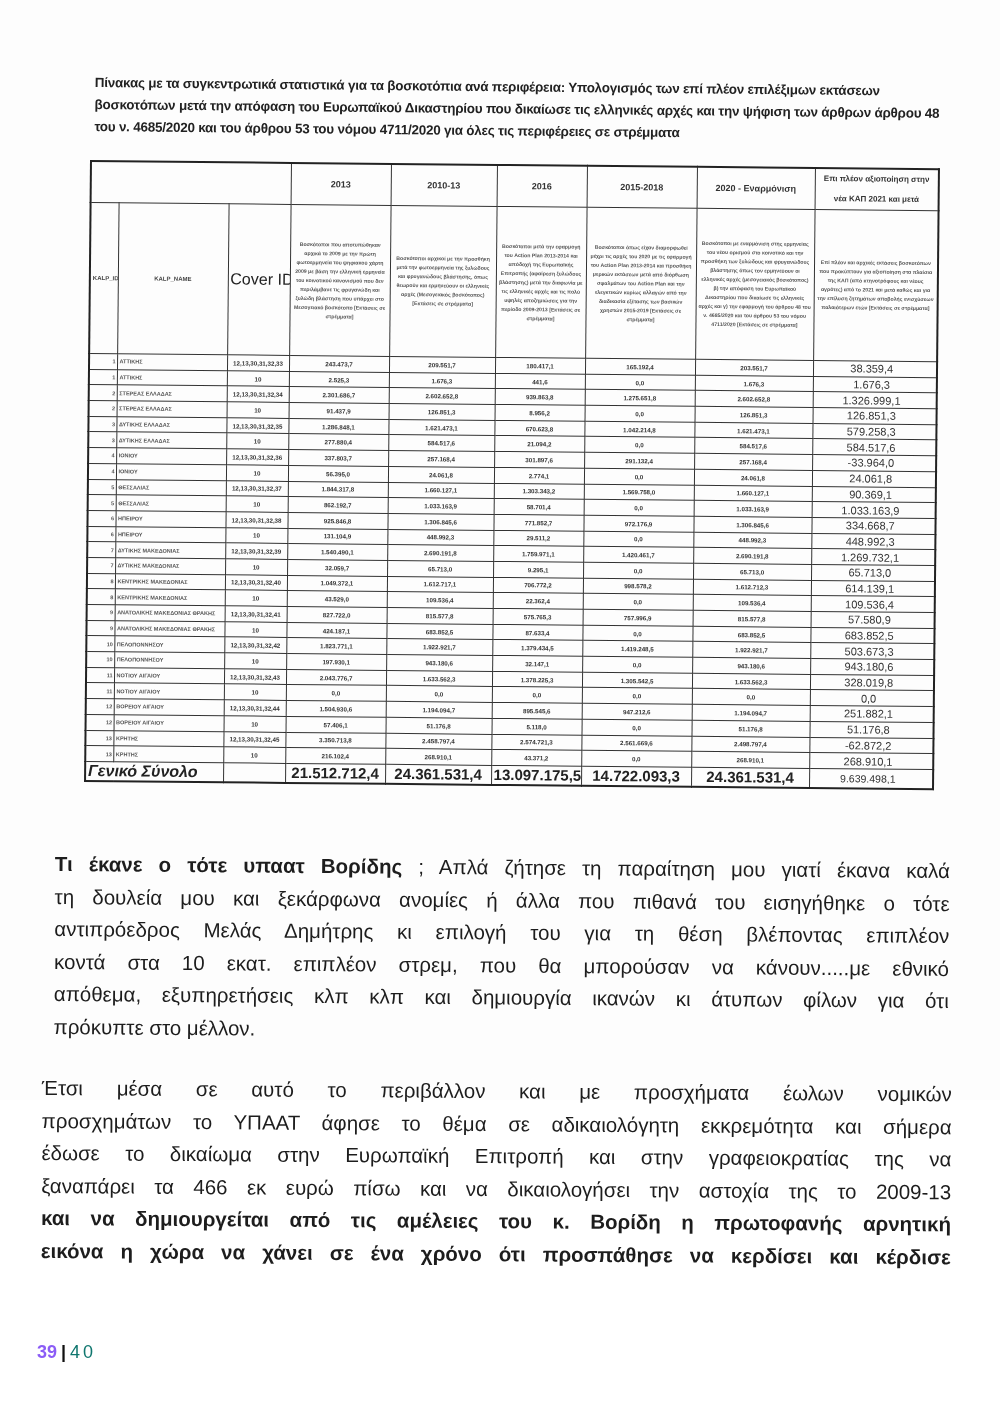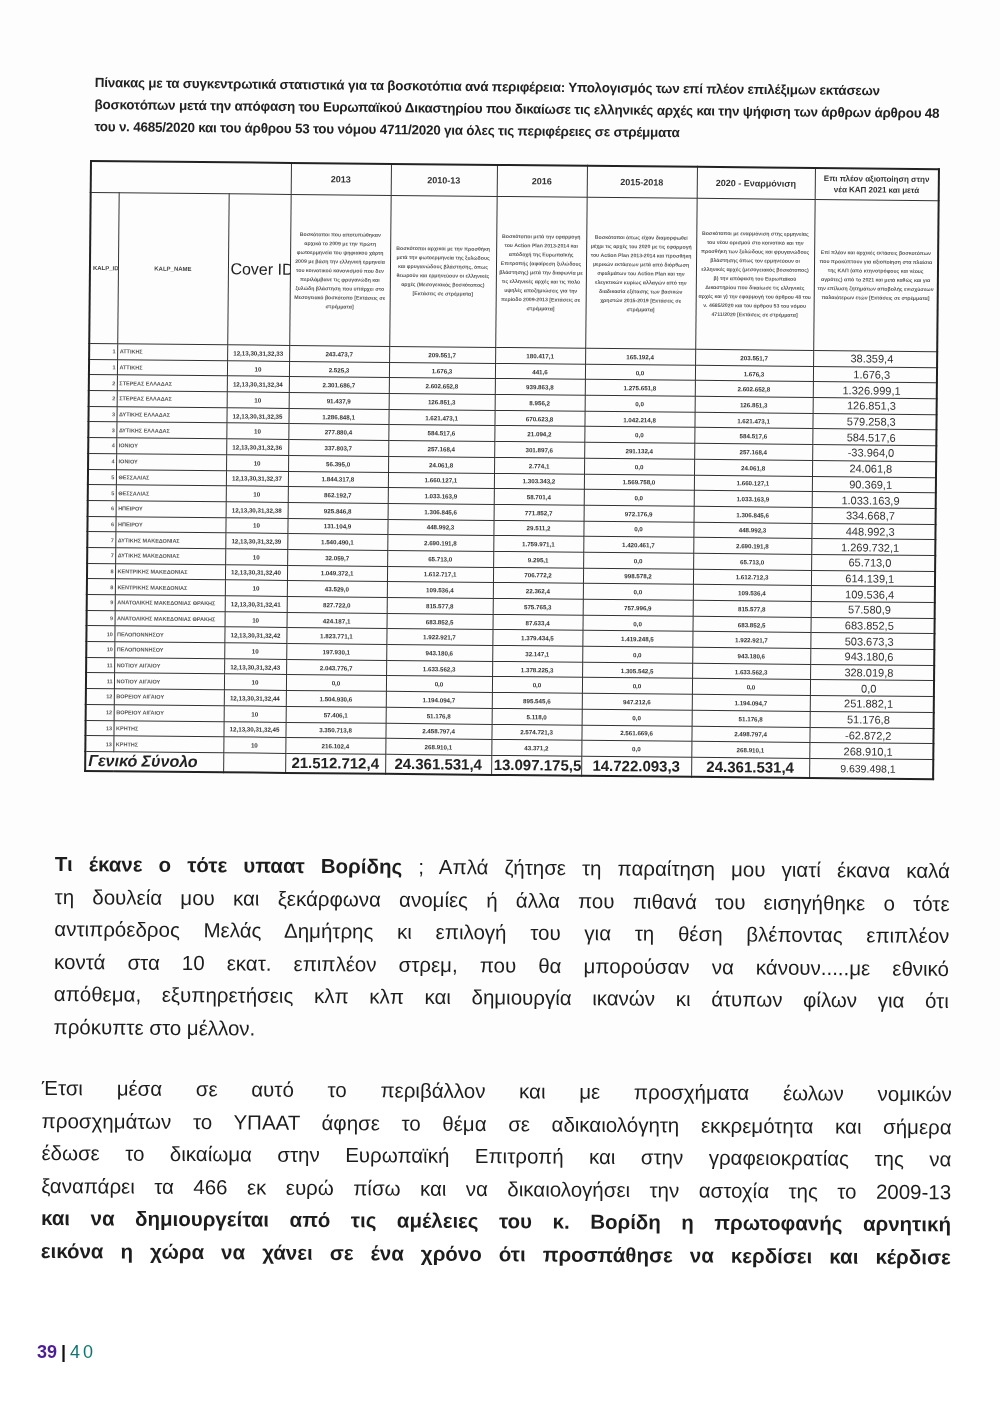--- a/index.html
+++ b/index.html
@@ -5,21 +5,21 @@
   html, body { margin: 0; padding: 0; background: #ffffff; }
   body { width: 1000px; height: 1424px; position: relative; overflow: hidden; font-family: "Liberation Sans", sans-serif; color: #1a1a1a; }
   .page { position: absolute; left: 0; top: 0; width: 1000px; height: 1100px; background: #fdfdfd; }
 
   .caption { position: absolute; left: 95px; top: 72px; width: 845px; font-family: "Liberation Sans Narrow", "Liberation Sans", sans-serif; font-weight: bold; font-size: 13.4px; line-height: 22px; color: #222; transform: rotate(0.6deg); transform-origin: left top; letter-spacing: -0.2px; }
 
   .table-wrap { position: absolute; left: 90px; top: 160px; width: 850px; transform: rotate(0.55deg); transform-origin: left top; }
   table.stats { border-collapse: collapse; width: 848px; table-layout: fixed; border: 2px solid #222; }
   table.stats td, table.stats th { border: 1px solid #333; padding: 0 2px; font-size: 6.2px; font-weight: bold; text-align: center; overflow: hidden; white-space: nowrap; color: #333; }
   table.stats th.year { font-size: 9px; height: 30px; }
-  table.stats th.year-last { font-size: 8px; line-height: 11px; white-space: normal; }
+  table.stats th.year-last { font-size: 8px; line-height: 20px; white-space: normal; }
   table.stats td.desc { font-size: 5.2px; line-height: 9px; white-space: normal; height: 150px; font-weight: bold; color: #555; vertical-align: middle; }
   table.stats td.hdr { font-size: 6px; color: #444; }
   table.stats td.cover-hdr { font-size: 16px; font-weight: normal; color: #222; }
   table.stats tr.data td { height: 14.7px; }
   table.stats td.name { text-align: left; font-size: 5.5px; color: #555; }
   table.stats td.id { text-align: right; font-size: 5.5px; color: #555; padding-right: 1px; }
   table.stats td.last { font-size: 11px; font-weight: normal; color: #333; text-align: center; padding-right: 8px; }
   table.stats tr.total td { height: 18px; }
   table.stats td.total-label { font-size: 16px; text-align: left; font-weight: bold; color: #222; font-style: italic; }
   table.stats td.total-val { font-size: 15px; color: #222; }
@@ -27,21 +27,21 @@
 
   .body-text { position: absolute; left: 55px; width: 895px; font-family: "Liberation Sans Narrow", "Liberation Sans", sans-serif; font-size: 20.5px; line-height: 32.5px; color: #1d1d1d; }
   .p1 { top: 848px; transform: rotate(0.45deg); transform-origin: left top; }
   .p2 { top: 1072px; left: 42px; width: 910px; text-align: justify; transform: rotate(0.4deg); transform-origin: left top; }
   .p2 .line { display: block; text-align: justify; text-align-last: justify; }
   .p1 .line { display: block; text-align: justify; text-align-last: justify; }
   .p1 .line.last, .p2 .line.last-none { text-align-last: left; }
   b.bold { font-weight: bold; }
 
   .page-num { position: absolute; left: 37px; top: 1342px; font-size: 18px; }
-  .page-num .cur { font-weight: bold; color: #4c1d95; }
+  .page-num .cur { font-weight: bold; color: #8b5cf6; }
   .page-num .sep { font-weight: bold; margin: 0 4px; color: #111; }
   .page-num .tot { color: #0f766e; letter-spacing: 3px; }
 </style>
 </head>
 <body>
 
 <div class="page">
 
   <div class="caption">Πίνακας με τα συγκεντρωτικά στατιστικά για τα βοσκοτόπια ανά περιφέρεια: Υπολογισμός των επί πλέον επιλέξιμων εκτάσεων βοσκοτόπων μετά την απόφαση του Ευρωπαϊκού Δικαστηρίου που δικαίωσε τις ελληνικές αρχές και την ψήφιση των άρθρων άρθρου 48 του ν. 4685/2020 και του άρθρου 53 του νόμου 4711/2020 για όλες τις περιφέρειες σε στρέμματα</div>
 

